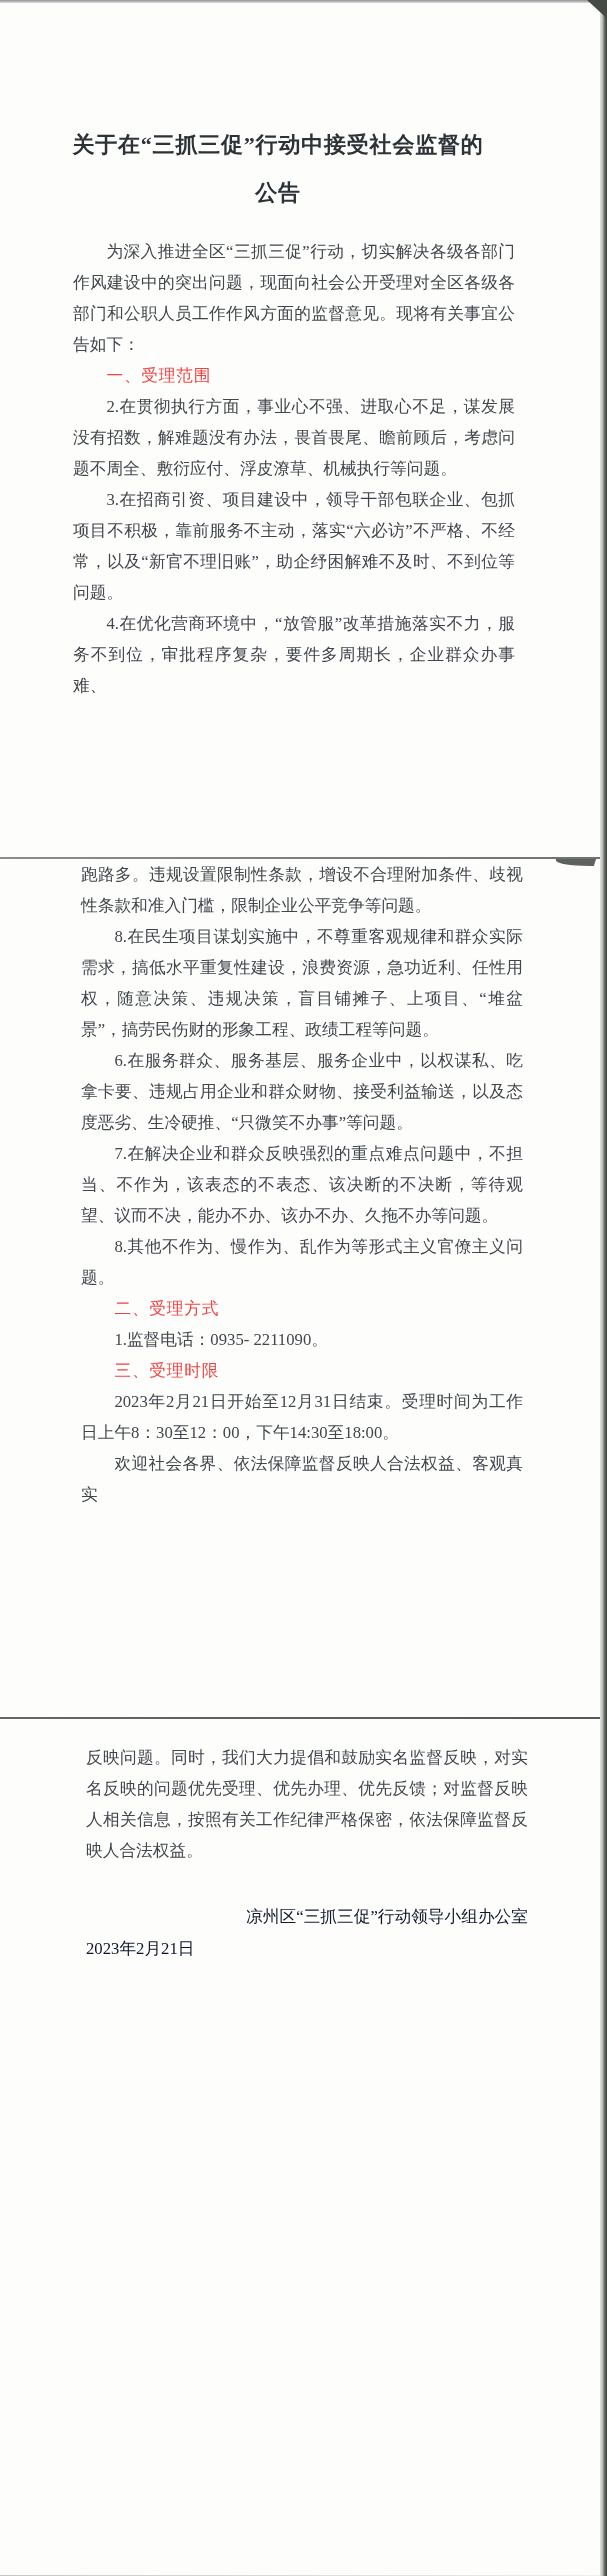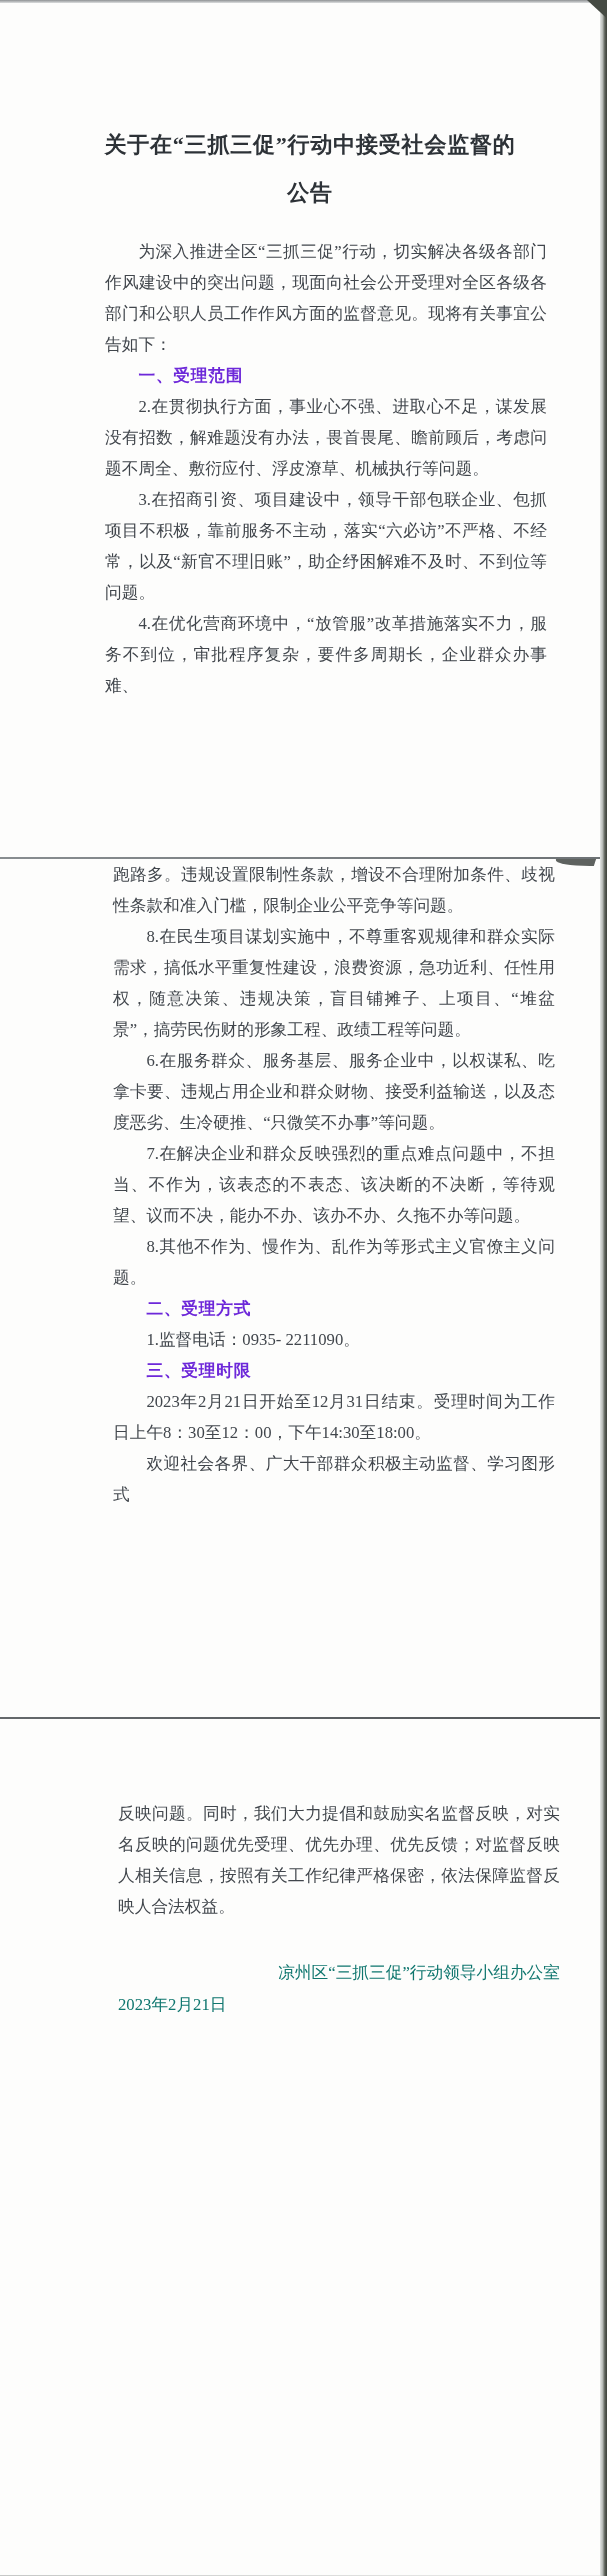--- a/index.html
+++ b/index.html
@@ -40,25 +40,24 @@
     transform:skewX(-18deg);
   }
   .bottom-edge{
     position:absolute;bottom:0;left:0;width:100%;height:1.5px;
     background:linear-gradient(to right,#c6c8c7,#efefee);
   }
   
   .page{
     position:absolute;left:0;width:556px;background:#fdfdfc;
     box-sizing:border-box;
-    margin-left:32px;
   }
   #p1{top:3.1px;height:854px;}
   #p2{top:859px;height:858px;}
-  #p3{top:1720px;height:856px;padding-top:78px;}
+  #p3{top:1664px;height:856px;padding-top:78px;}
   .doc-title{
     margin:118px 0 0 0;
     text-align:center;
     font-size:22px;
     line-height:48px;
     font-weight:700;
     color:#2d3237;
     letter-spacing:0.8px;
   }
   .doc-title span{display:block;}
@@ -67,22 +66,22 @@
     font-size:16.7px;
     line-height:31px;
     text-align:justify;
     color:#41464c;
   }
   #p1 .body{margin:19px 0 0 73px;}
   #p2 .body{margin-left:81px;}
   #p3 .body{margin-left:86px;}
   .body p{margin:0;padding:0;}
   .indent{text-indent:2em;}
-  .heading{font-weight:700;color:#6d28d9;letter-spacing:0.8px;}
-  .sig-block{margin-top:35px;font-size:16.7px;line-height:32px;color:#0f766e;}
+  .heading{font-weight:400;color:#ef4444;letter-spacing:0.8px;}
+  .sig-block{margin-top:35px;font-size:16.7px;line-height:32px;color:#0f172a;}
   .sig-line{text-align:right;padding-right:116px;margin:0;}
   .date-line{text-align:left;padding-right:177px;margin:0;}
 </style>
 </head>
 <body>
 
 <div class="scan">
 
   <section class="page" id="p1">
     <h1 class="doc-title">
@@ -102,21 +101,21 @@
     <div class="body">
       <p>跑路多。违规设置限制性条款，增设不合理附加条件、歧视性条款和准入门槛，限制企业公平竞争等问题。</p>
       <p class="indent">8.在民生项目谋划实施中，不尊重客观规律和群众实际需求，搞低水平重复性建设，浪费资源，急功近利、任性用权，随意决策、违规决策，盲目铺摊子、上项目、“堆盆景”，搞劳民伤财的形象工程、政绩工程等问题。</p>
       <p class="indent">6.在服务群众、服务基层、服务企业中，以权谋私、吃拿卡要、违规占用企业和群众财物、接受利益输送，以及态度恶劣、生冷硬推、“只微笑不办事”等问题。</p>
       <p class="indent">7.在解决企业和群众反映强烈的重点难点问题中，不担当、不作为，该表态的不表态、该决断的不决断，等待观望、议而不决，能办不办、该办不办、久拖不办等问题。</p>
       <p class="indent">8.其他不作为、慢作为、乱作为等形式主义官僚主义问题。</p>
       <p class="indent heading">二、受理方式</p>
       <p class="indent">1.监督电话：0935- 2211090。</p>
       <p class="indent heading">三、受理时限</p>
       <p class="indent">2023年2月21日开始至12月31日结束。受理时间为工作日上午8：30至12：00，下午14:30至18:00。</p>
-      <p class="indent">欢迎社会各界、广大干部群众积极主动监督、学习图形式</p>
+      <p class="indent">欢迎社会各界、依法保障监督反映人合法权益、客观真实</p>
     </div>
   </section>
 
   <section class="page" id="p3">
     <div class="body">
       <p>反映问题。同时，我们大力提倡和鼓励实名监督反映，对实名反映的问题优先受理、优先办理、优先反馈；对监督反映人相关信息，按照有关工作纪律严格保密，依法保障监督反映人合法权益。</p>
       <div class="sig-block">
         <p class="sig-line">凉州区“三抓三促”行动领导小组办公室</p>
         <p class="date-line">2023年2月21日</p>
       </div>

